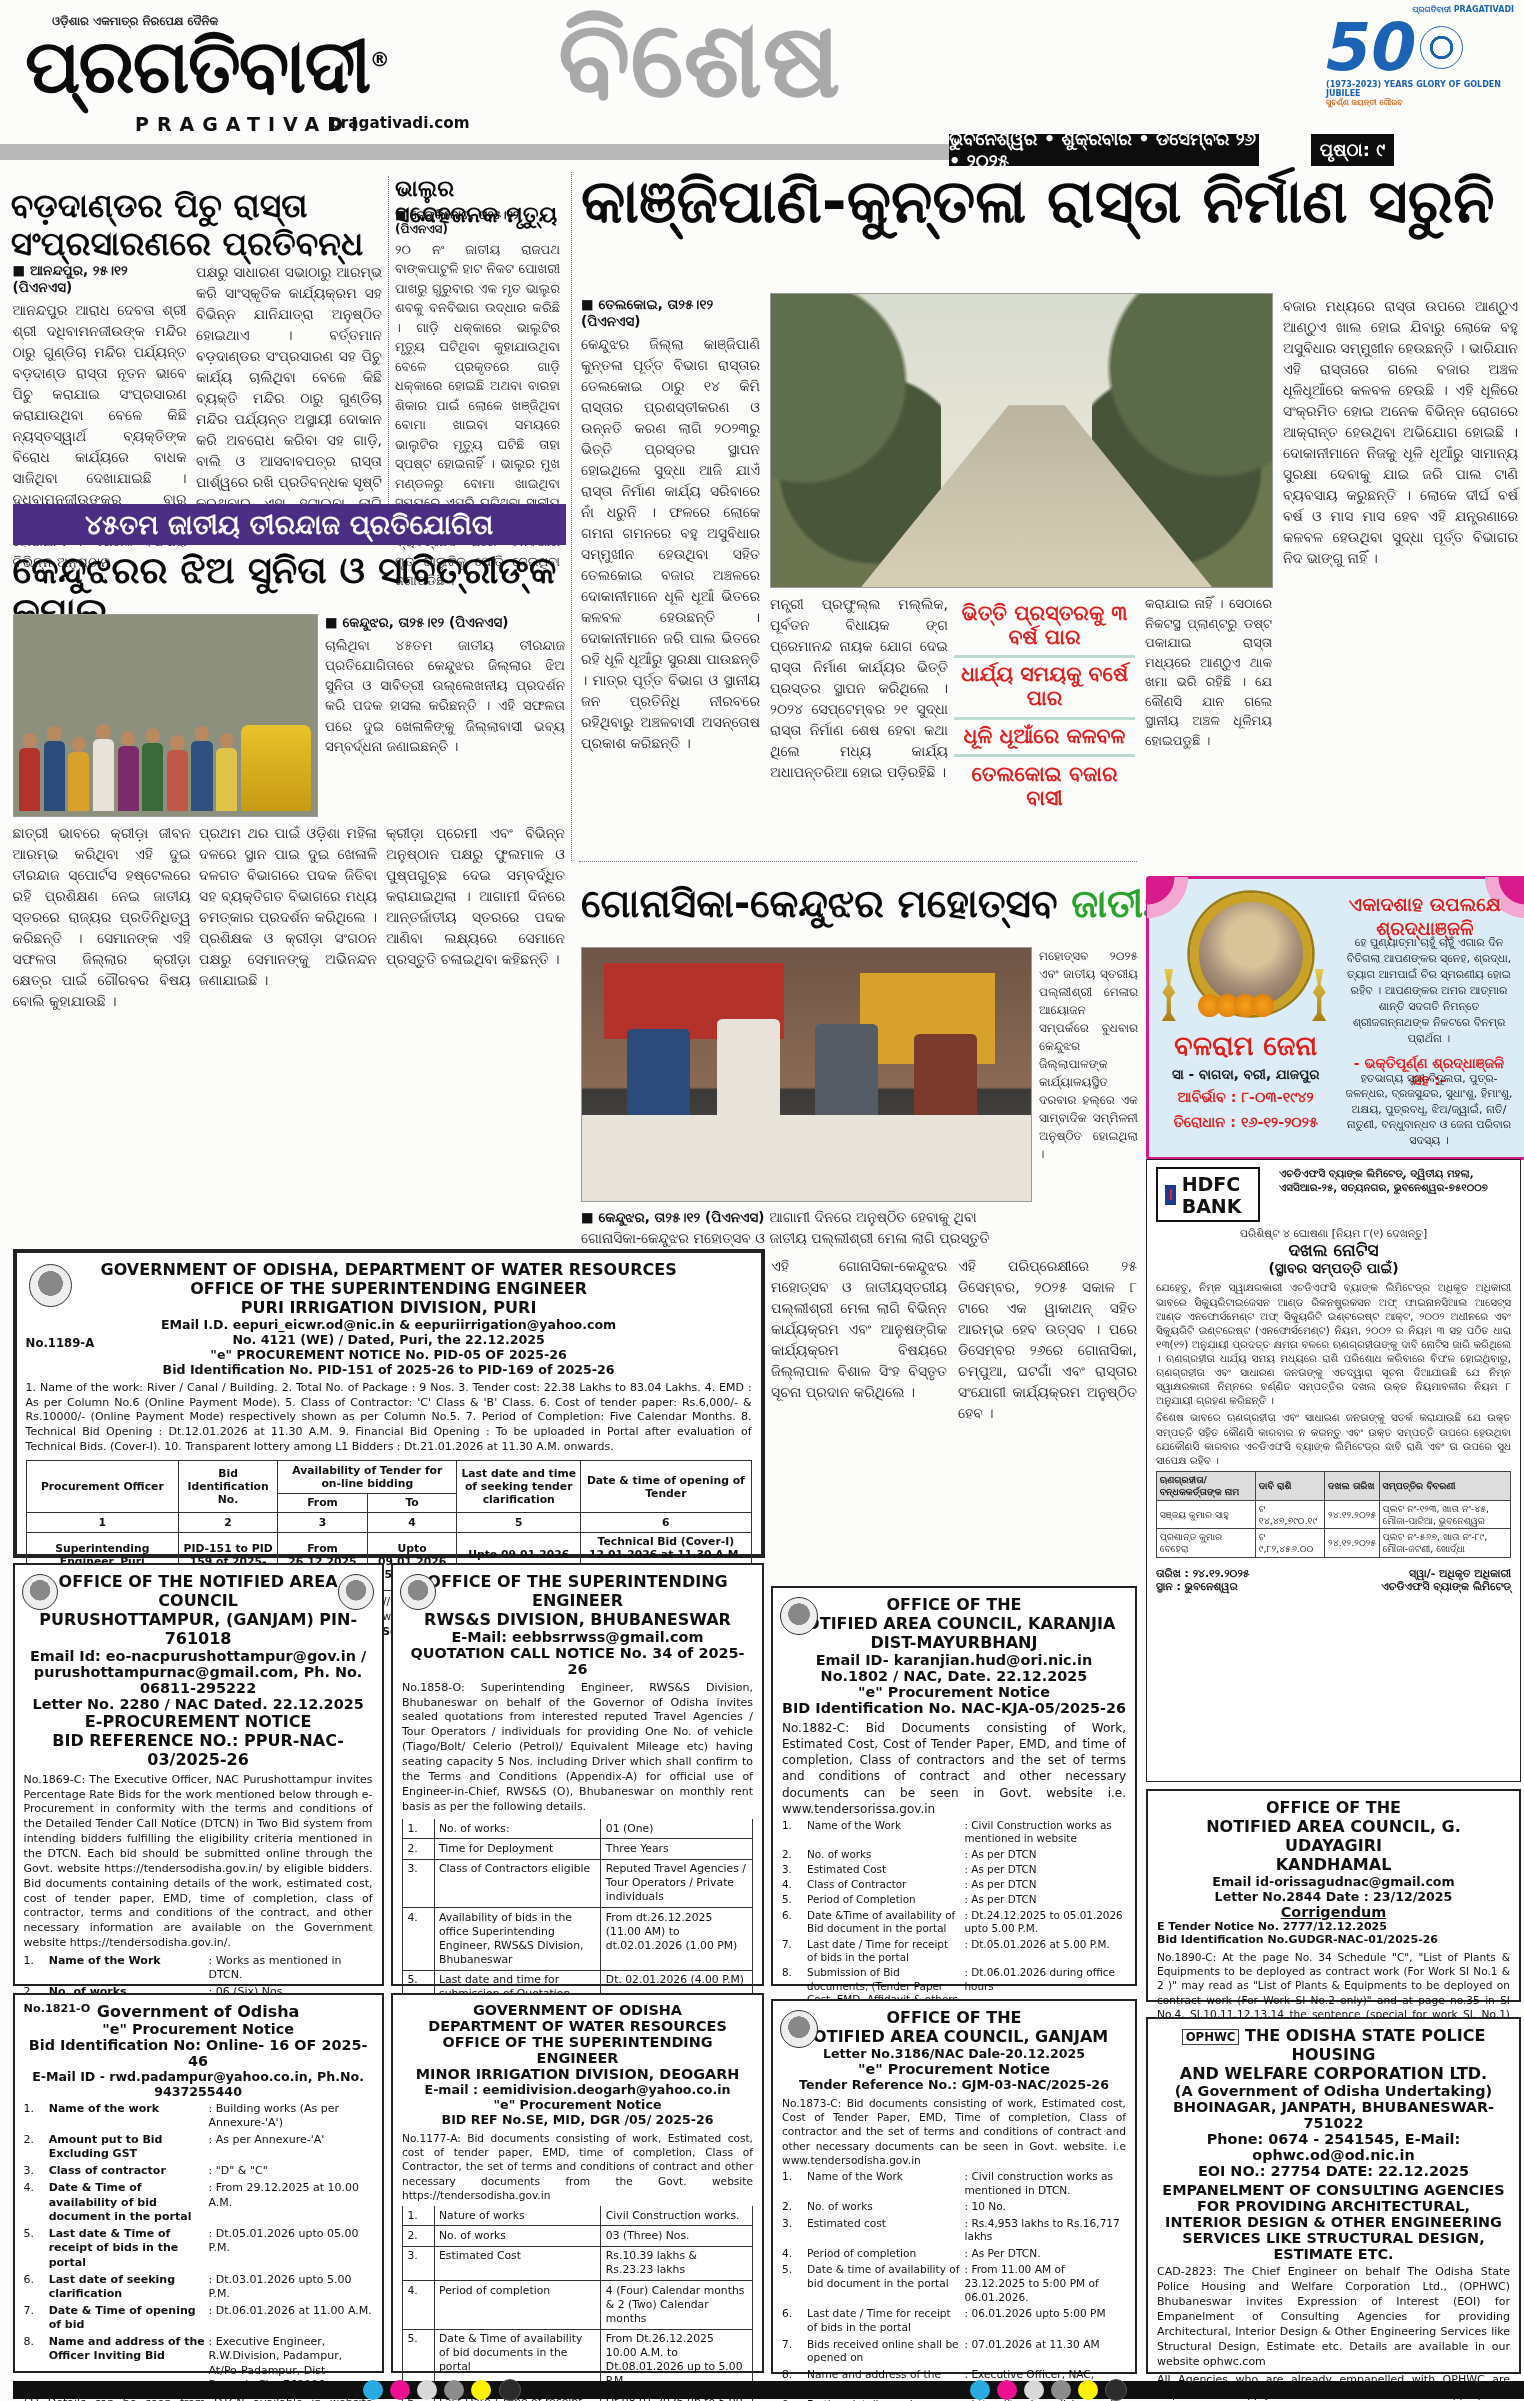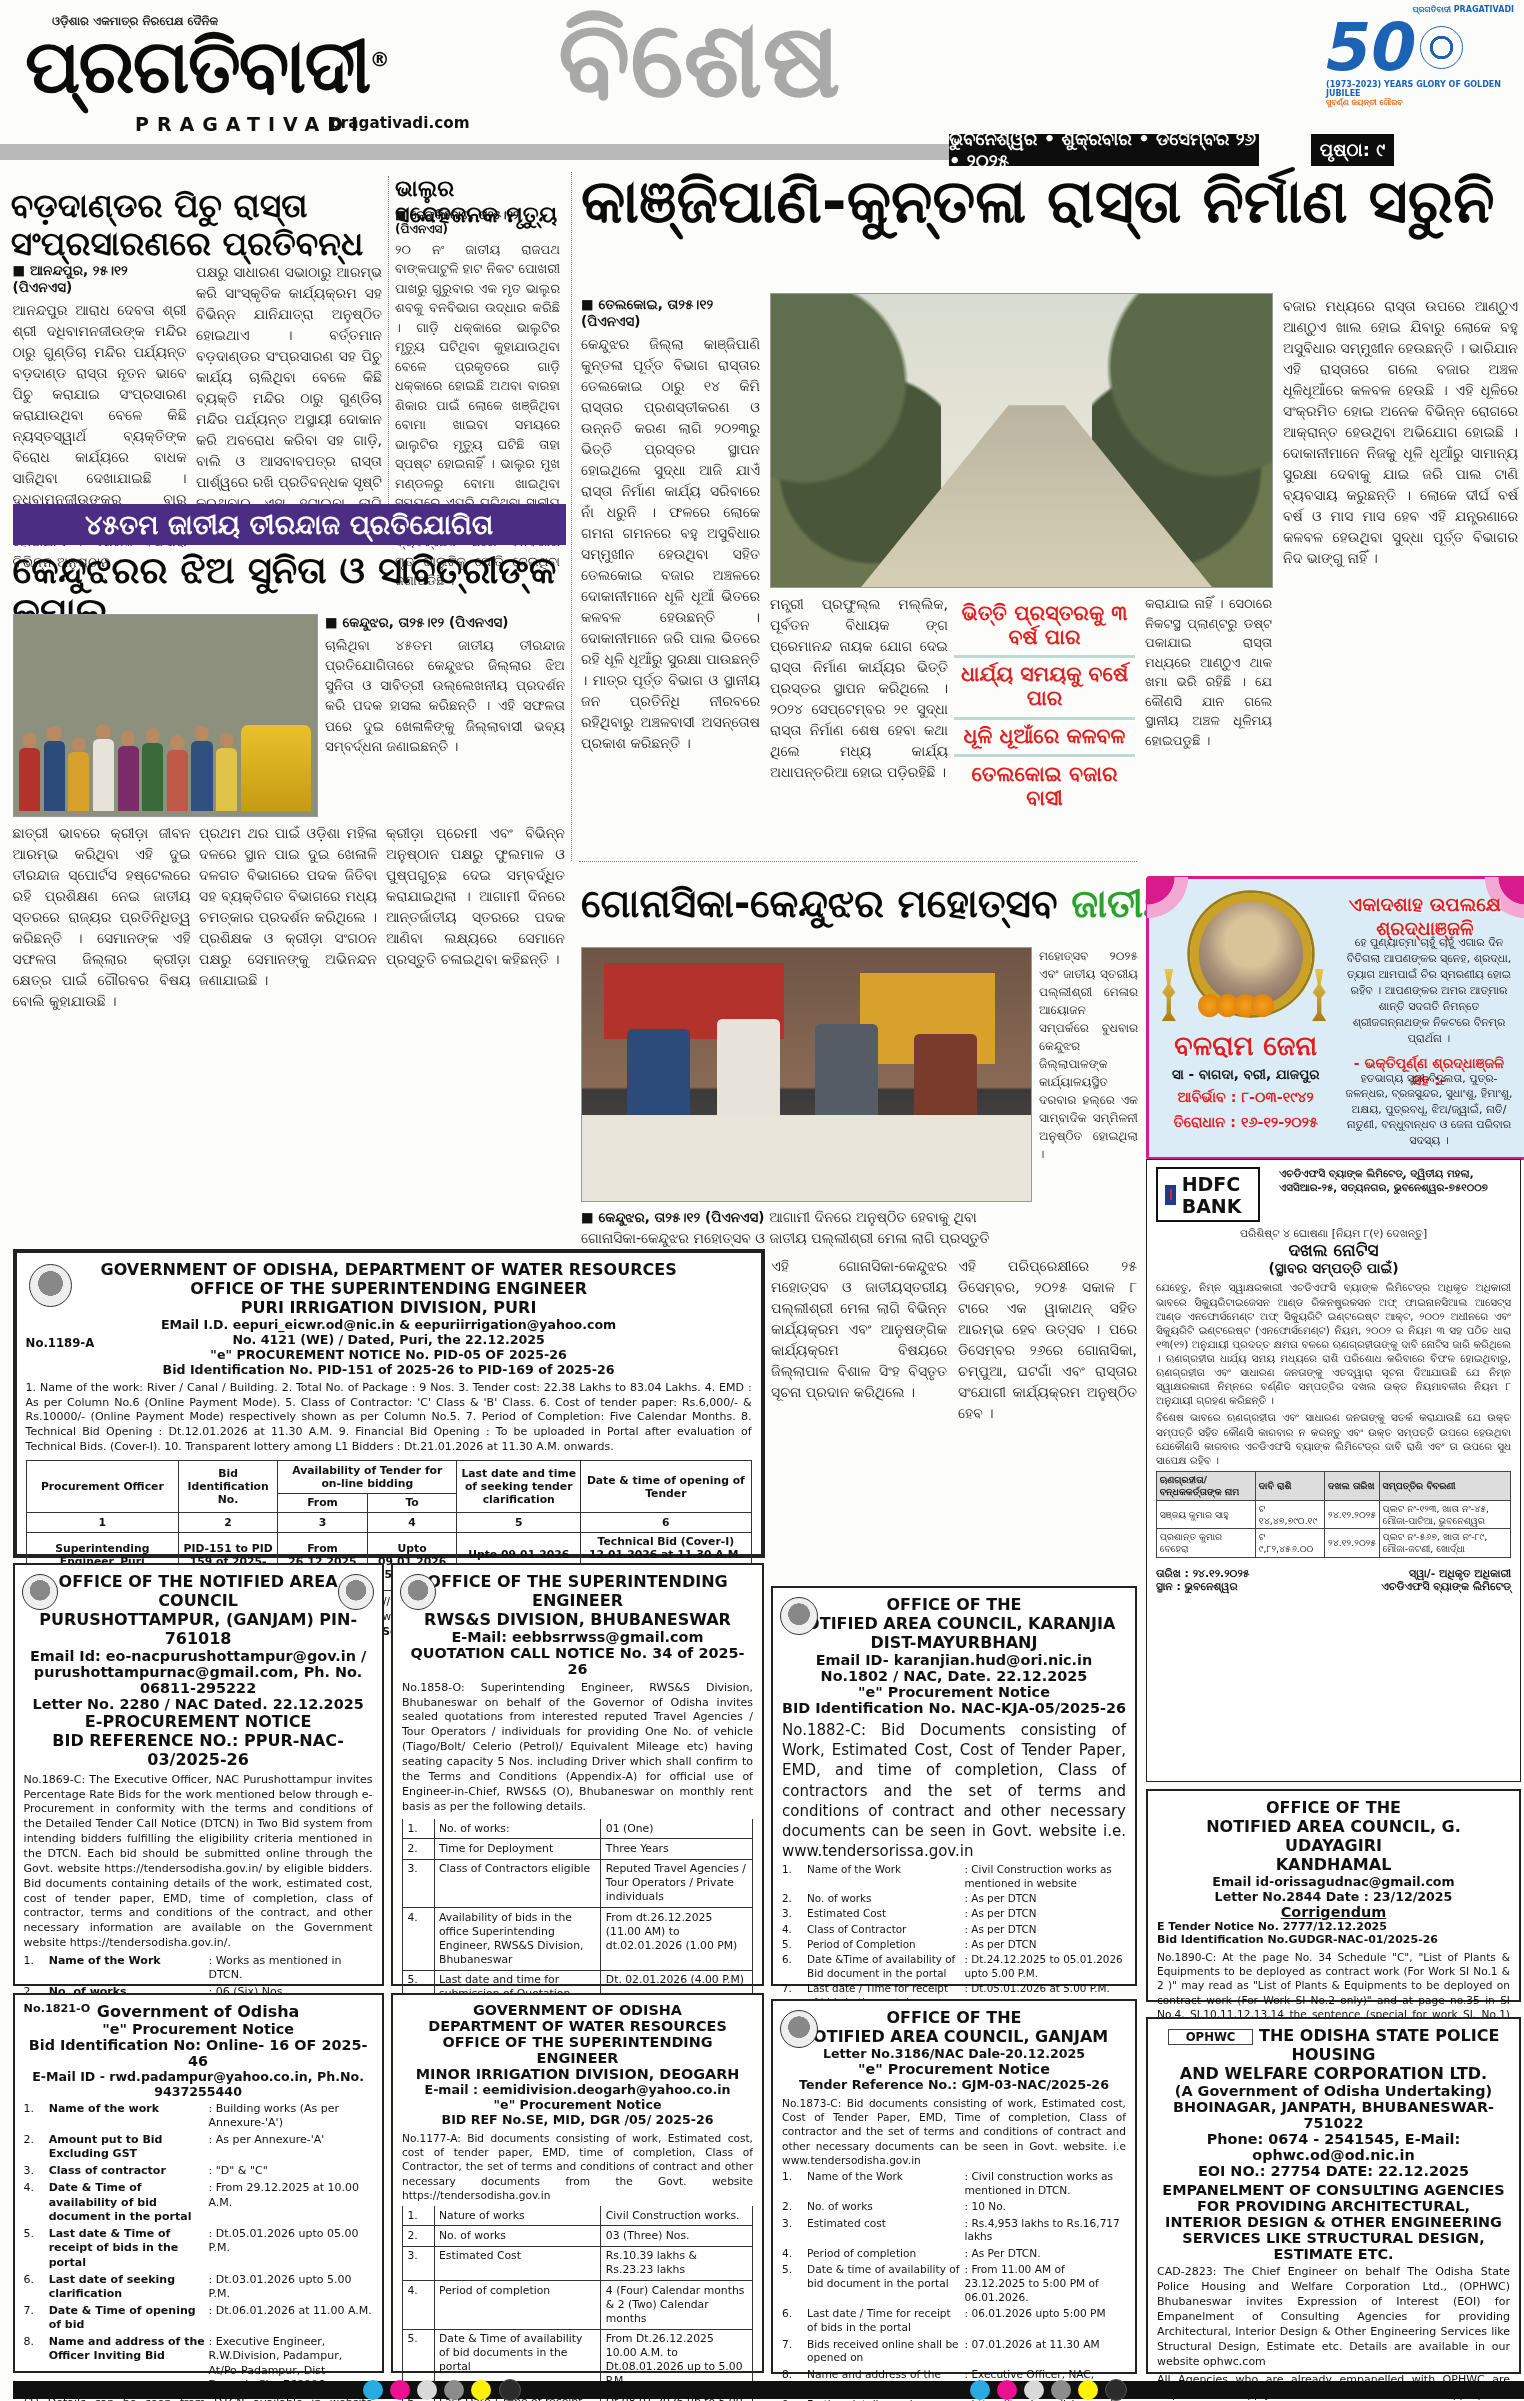--- a/index.html
+++ b/index.html
@@ -446,21 +446,21 @@
     <div class="abs emblem" style="left:7.2px;top:9px;width:36px;height:36px;"></div>
     <div class="nh">
         <div class="l1">OFFICE OF THE</div>
       <div class="l1">NOTIFIED AREA COUNCIL, KARANJIA</div>
       <div class="l1">DIST-MAYURBHANJ</div>
       <div class="l2">Email ID- karanjian.hud@ori.nic.in</div>
       <div class="l2">No.1802 / NAC, Date. 22.12.2025</div>
       <div class="l2">"e" Procurement Notice</div>
       <div class="l2">BID Identification No. NAC-KJA-05/2025-26</div>
     </div>
-    <div class="npara" style="font-size:15px;">No.1882-C: Bid Documents consisting of Work, Estimated Cost, Cost of Tender Paper, EMD, and time of completion, Class of contractors and the set of terms and conditions of contract and other necessary documents can be seen in Govt. website i.e. www.tendersorissa.gov.in</div>
+    <div class="npara" style="font-size:12px;">No.1882-C: Bid Documents consisting of Work, Estimated Cost, Cost of Tender Paper, EMD, and time of completion, Class of contractors and the set of terms and conditions of contract and other necessary documents can be seen in Govt. website i.e. www.tendersorissa.gov.in</div>
     <div>
 
     <div class="item" style="font-size:10.4px;margin-top:1.8px;">
         <span class="i-n">1.</span>
           <span>Name of the Work</span>
           <span class="i-v">Civil Construction works as mentioned in website</span>
       </div>
         <div class="item" style="font-size:10.4px;margin-top:1.8px;">
         <span class="i-n">2.</span>
           <span>No. of works</span>
@@ -687,21 +687,21 @@
         <span class="i-n">9.</span>
           <span>Further details can be seen from the e-procurement portal</span>
           <span class="i-v">https://tendersodisha.gov.in</span>
       </div>
       </div>
 
   </div>
 
   <div class="abs notice" style="left:1146px;top:2017px;width:375px;height:357px;">
     <div class="nh">
-      <div class="l1"><span style="font-size:11.7px;border:0.9px solid #444;padding:0 17px;">OPHWC</span> <span>THE ODISHA STATE POLICE HOUSING</span></div>
+      <div class="l1"><span style="font-size:11.7px;border:0.9px solid #444;padding:0 3px;">OPHWC</span> <span>THE ODISHA STATE POLICE HOUSING</span></div>
       <div class="l1">AND WELFARE CORPORATION LTD.</div>
       <div class="l2">(A Government of Odisha Undertaking)</div>
       <div class="l2">BHOINAGAR, JANPATH, BHUBANESWAR- 751022</div>
       <div class="l2">Phone: 0674 - 2541545, E-Mail: ophwc.od@od.nic.in</div>
       <div class="l2">EOI NO.: 27754 DATE: 22.12.2025</div>
       <div class="l2" style="margin-top:2.7px;">EMPANELMENT OF CONSULTING AGENCIES FOR PROVIDING ARCHITECTURAL, INTERIOR DESIGN &amp; OTHER ENGINEERING SERVICES LIKE STRUCTURAL DESIGN, ESTIMATE ETC.</div>
     </div>
     <div class="npara">CAD-2823: The Chief Engineer on behalf The Odisha State Police Housing and Welfare Corporation Ltd., (OPHWC) Bhubaneswar invites Expression of Interest (EOI) for Empanelment of Consulting Agencies for providing Architectural, Interior Design &amp; Other Engineering Services like Structural Design, Estimate etc. Details are available in our website ophwc.com</div>
     <div class="npara">All Agencies who are already empanelled with OPHWC are requested to apply under this EOI, under the appropriate category within a 15 Days of publication of this EOI.</div>
 

